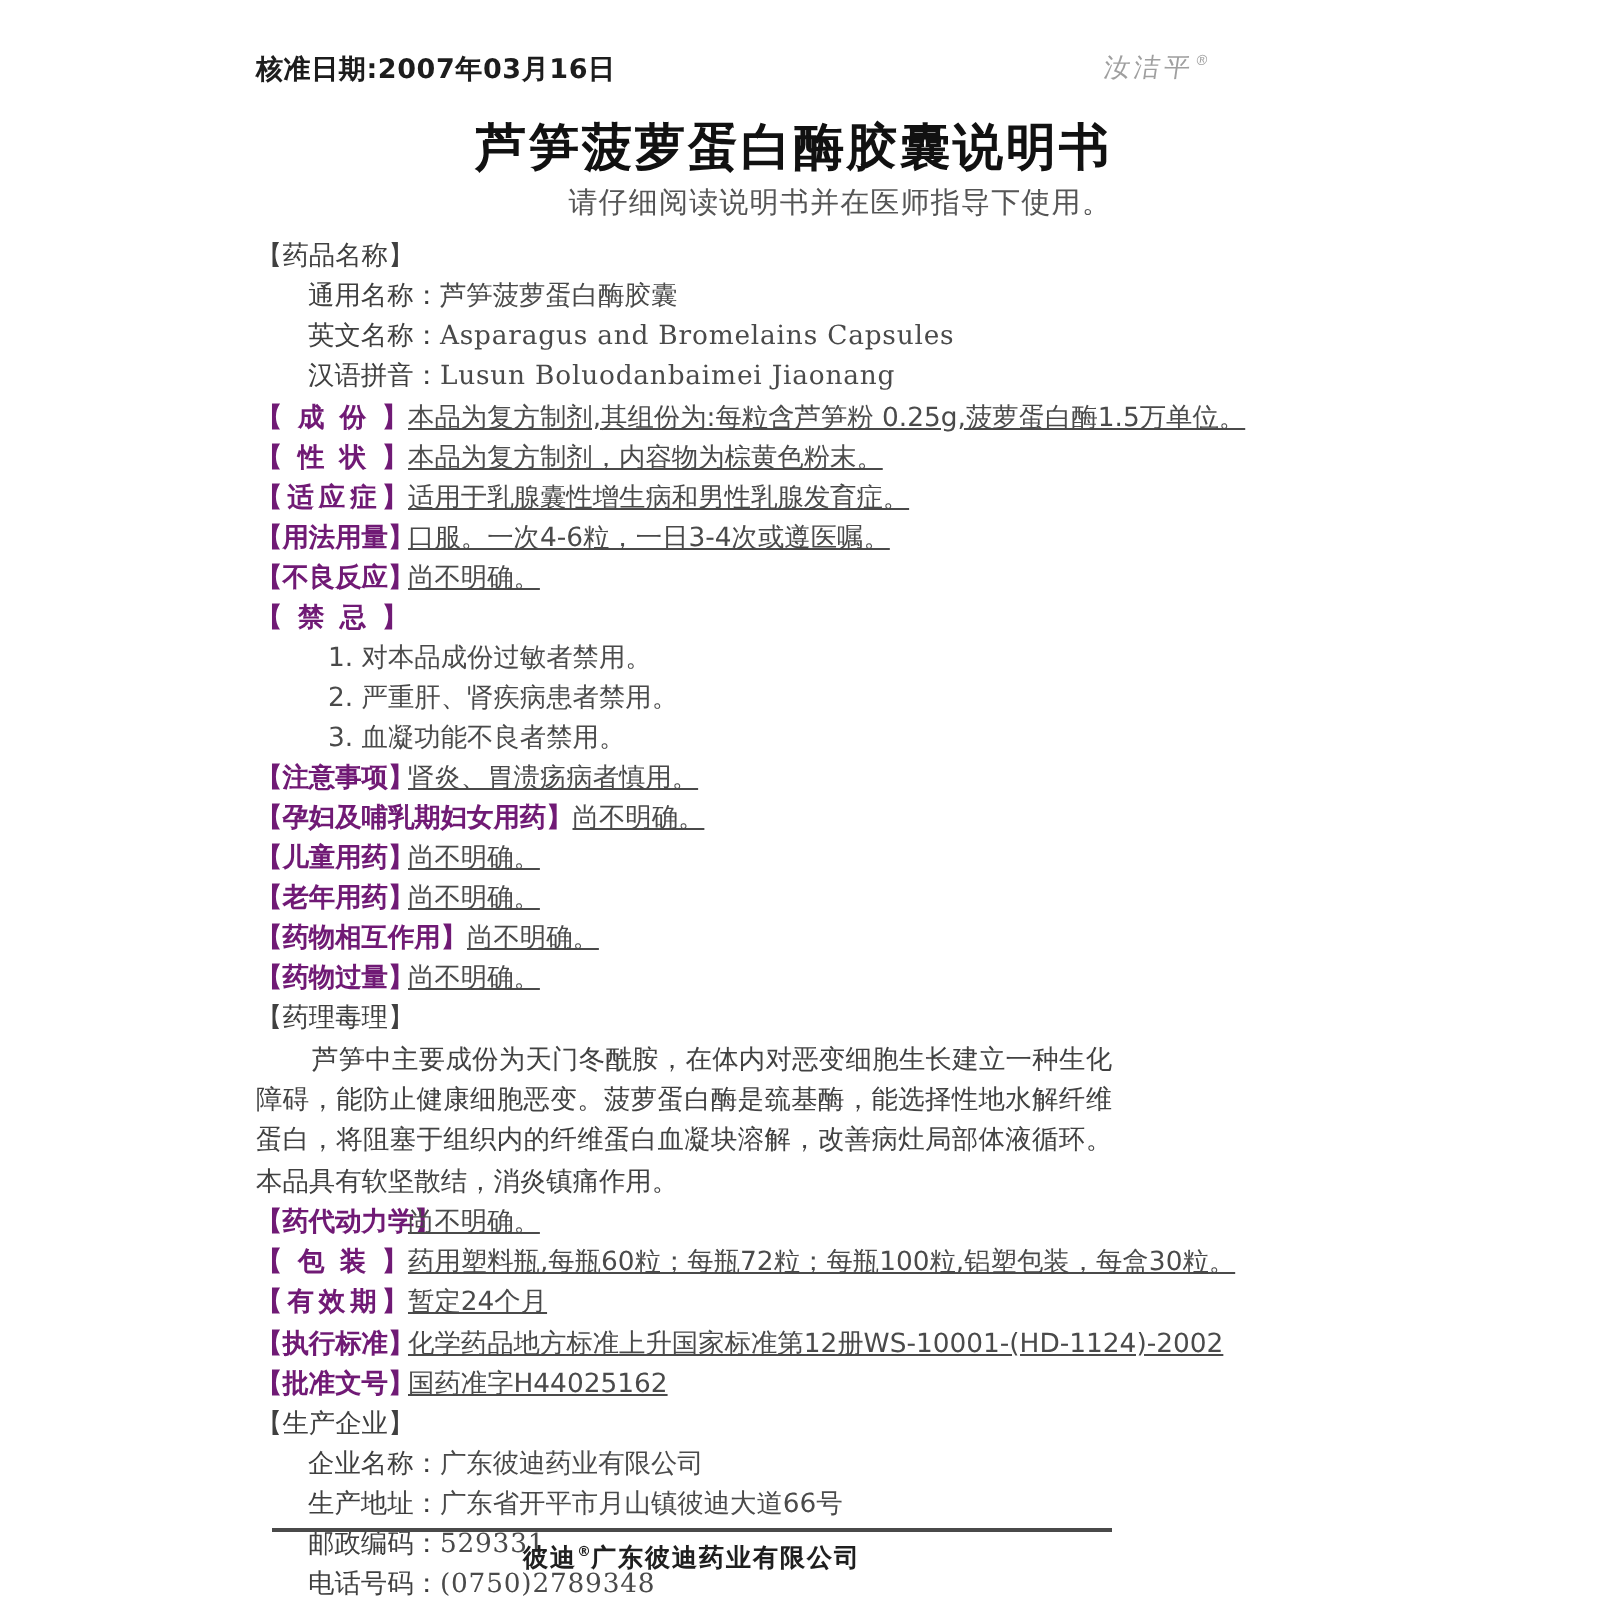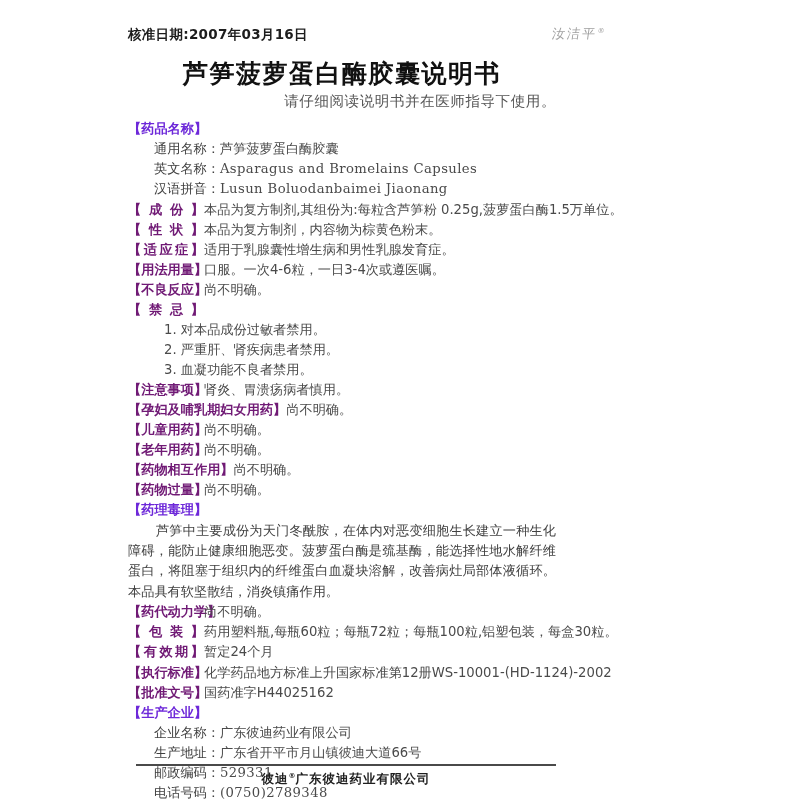--- a/index.html
+++ b/index.html
@@ -56,20 +56,21 @@
   .title-block {
     text-align: center;
     margin-top: 4px;
   }
   .doc-title {
     font-size: 25px;
     font-weight: bold;
     letter-spacing: 1.5px;
     color: #111111;
     line-height: 1.25;
+    text-align: right;
   }
   .doc-subtitle {
     font-size: 14.5px;
     color: #555555;
     letter-spacing: 0.6px;
     margin-top: 3px;
     text-align: right;
   }
 
   
@@ -94,24 +95,25 @@
     width: 76px;
   }
   .lbl-w .inner {
     display: inline-block;
     width: 100%;
     text-align: justify;
     text-align-last: justify;
   }
   .sec-text {
     color: #4a4a4a;
+    text-decoration: underline;
   }
   .sec-block-label {
-    font-weight: bold;
-    color: #6d28d9;
+    font-weight: normal;
+    color: #404040;
     display: block;
   }
   .sub-line {
     display: block;
     padding-left: 26px;
     white-space: nowrap;
     color: #4a4a4a;
   }
   .sub-line .k {
     color: #3f3f3f;

